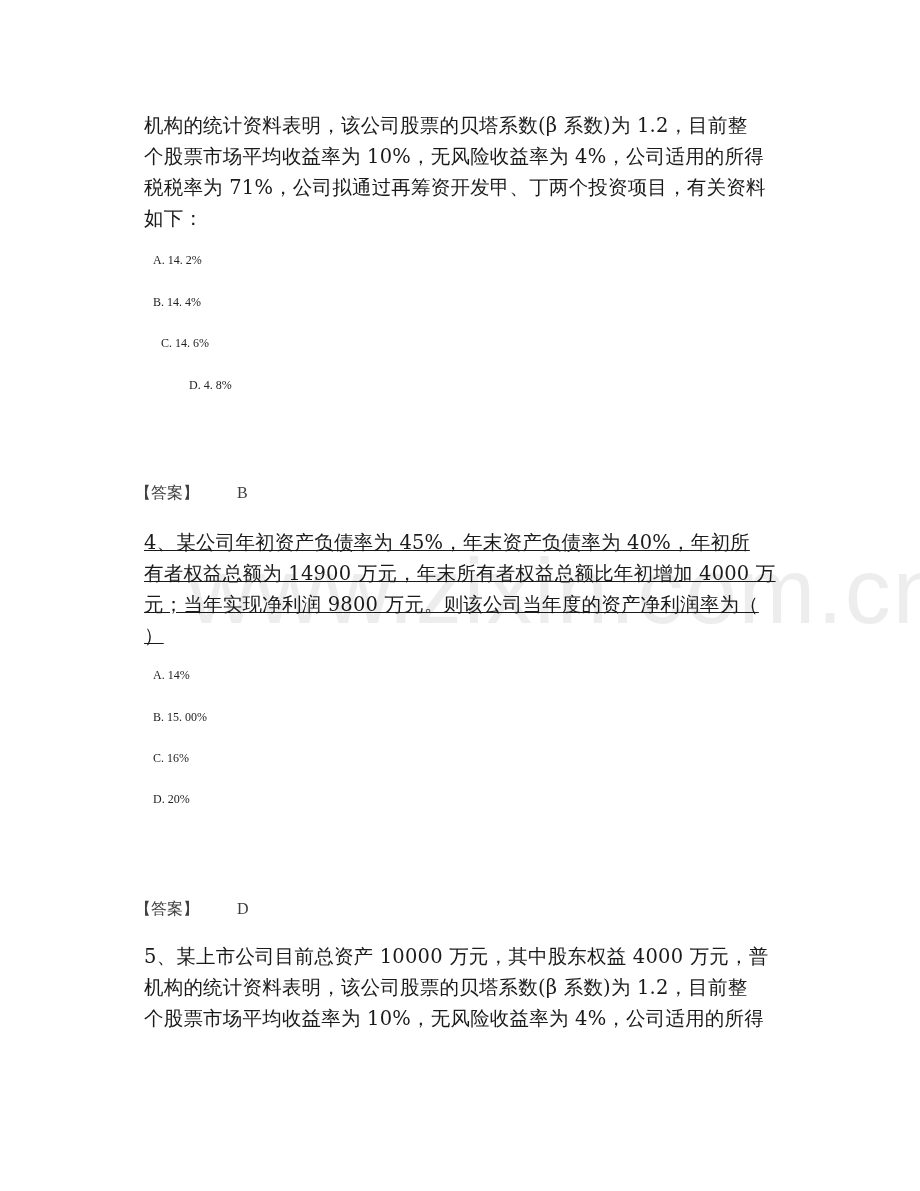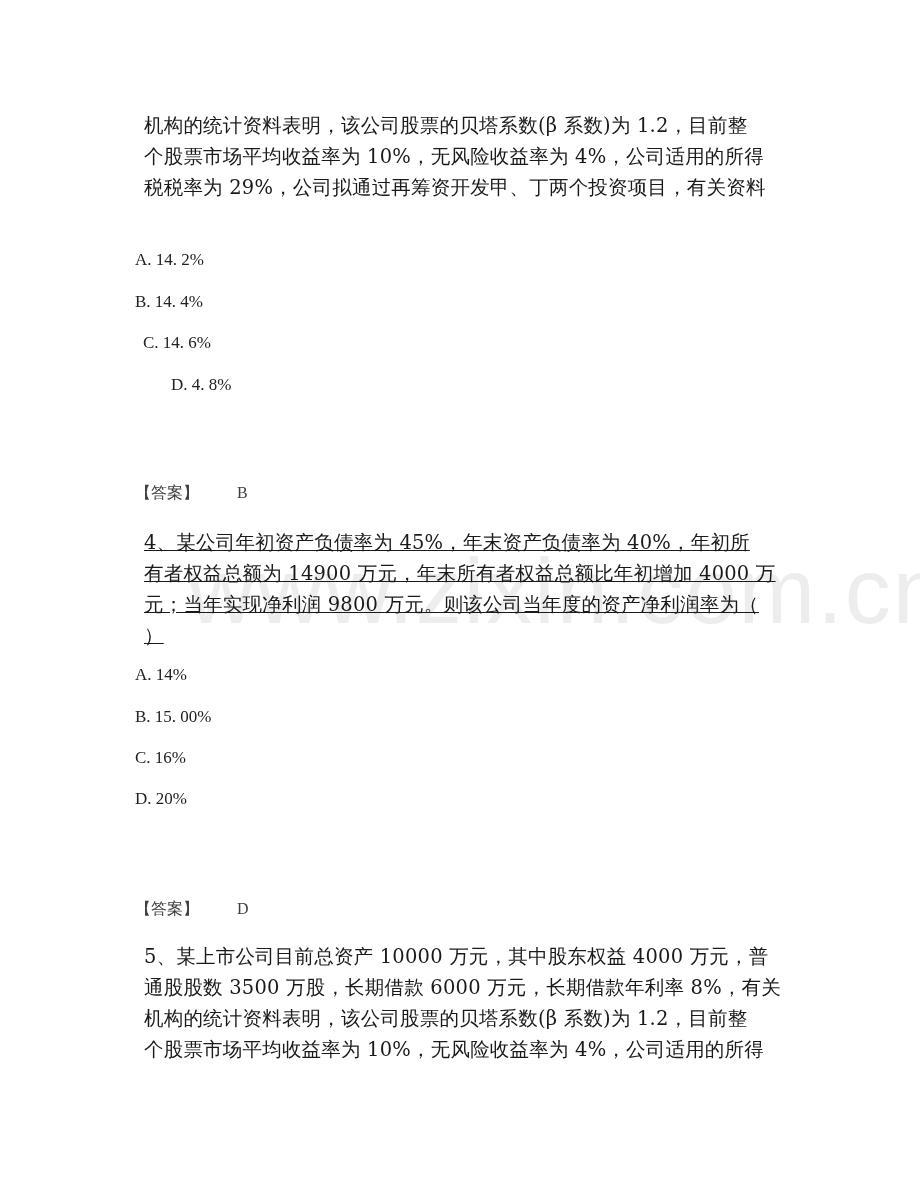--- a/index.html
+++ b/index.html
@@ -28,22 +28,22 @@
       line-height: 31px;
       letter-spacing: 0.2px;
       margin: 0;
     }
     .line {
       display: block;
       white-space: nowrap;
     }
     .option {
       position: absolute;
-      left: 135px;
-      font-size: 17px;
+      left: 153px;
+      font-size: 12px;
       line-height: 22px;
       font-family: "Liberation Serif", "DejaVu Serif", serif;
       color: #222;
       white-space: nowrap;
     }
     .answer {
       position: absolute;
       left: 135px;
       font-size: 16px;
       line-height: 24px;
@@ -76,21 +76,22 @@
 </head>
 <body>
 
 <div class="page">
 
   <div class="watermark">www.zixin.com.cn</div>
 
   <p class="para" style="top:110px;">
     <span class="line">机构的统计资料表明，该公司股票的贝塔系数(β 系数)为 1.2，目前整</span>
     <span class="line">个股票市场平均收益率为 10%，无风险收益率为 4%，公司适用的所得</span>
-    <span class="line">税税率为 29%，公司拟通过再筹资开发甲、丁两个投资项目，有关资料</span>
+    <span class="line">税税率为 71%，公司拟通过再筹资开发甲、丁两个投资项目，有关资料</span>
+    <span class="line">如下：</span>
   </p>
 
   <div class="option" style="top:249px;">A. 14. 2%</div>
   <div class="option" style="top:291px;">B. 14. 4%</div>
   <div class="option" style="top:332px;margin-left:8px;">C. 14. 6%</div>
   <div class="option" style="top:374px;margin-left:36px;">D. 4. 8%</div>
 
   <div class="answer" style="top:481px;">
     <span class="bracket-label">【答案】</span><span class="answer-value">B</span>
   </div>
@@ -106,18 +107,17 @@
   <div class="option" style="top:706px;font-family:Liberation Serif, serif;">B. 15. 00%</div>
   <div class="option" style="top:747px;">C. 16%</div>
   <div class="option" style="top:788px;">D. 20%</div>
 
   <div class="answer" style="top:897px;">
     <span class="bracket-label">【答案】</span><span class="answer-value">D</span>
   </div>
 
   <p class="para" style="top:941px;">
     <span class="line">5、某上市公司目前总资产 10000 万元，其中股东权益 4000 万元，普</span>
-    <span class="line">通股股数 3500 万股，长期借款 6000 万元，长期借款年利率 8%，有关</span>
     <span class="line">机构的统计资料表明，该公司股票的贝塔系数(β 系数)为 1.2，目前整</span>
     <span class="line">个股票市场平均收益率为 10%，无风险收益率为 4%，公司适用的所得</span>
   </p>
 
 </div>
 
 </body></html>

